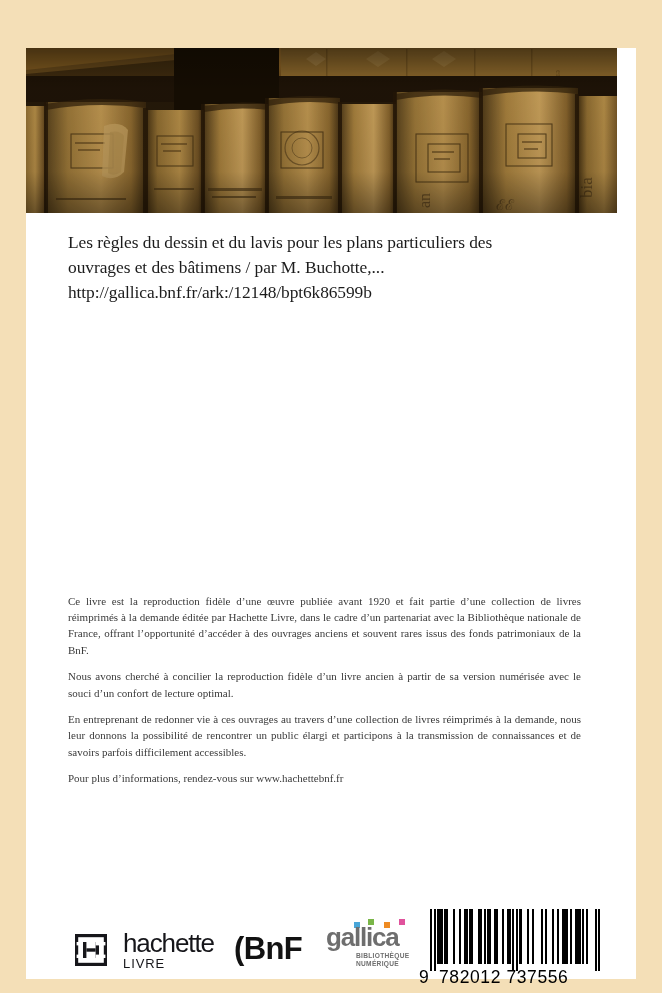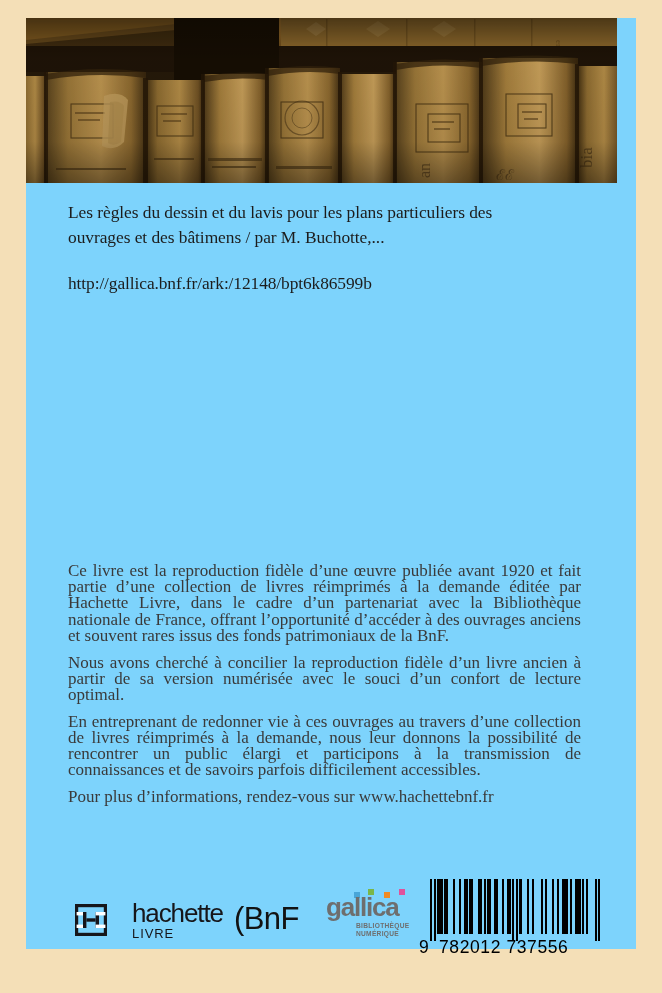--- a/index.html
+++ b/index.html
@@ -21,24 +21,24 @@
     position: absolute;
     left: 0; top: 0;
     width: 662px; height: 993px;
     background: #f4dfb7;
   }
 
   
   #page-panel {
     position: absolute;
     left: 26px;
-    top: 18px;
+    top: 48px;
     width: 610px;
     height: 931px;
-    background: #7dd3fc;
+    background: #ffffff;
   }
 
   
   #cover-photo {
     position: absolute;
     left: 0px;
     top: 0px;
     width: 591px;
     height: 165px;
     overflow: hidden;
@@ -59,34 +59,33 @@
     line-height: 25px;
     color: #1c1c1c;
     letter-spacing: -0.05px;
     width: 430px;
   }
   #gallica-url {
     font-family: "Liberation Serif", serif;
     font-size: 17.4px;
     line-height: 24px;
     color: #1c1c1c;
-    margin-top: 21px;
     letter-spacing: -0.1px;
   }
 
   
   #blurb-block {
     position: absolute;
     left: 42px;
     top: 545px;
     width: 513px;
   }
   .blurb-para {
     font-family: "Liberation Serif", serif;
-    font-size: 17px;
+    font-size: 11px;
     line-height: 16.2px;
     color: #3a3a3a;
     text-align: justify;
     margin-bottom: 10.5px;
   }
   .blurb-para:last-child { margin-bottom: 11px; }
 
   
   #footer-logos {
     position: absolute;
@@ -96,21 +95,21 @@
     height: 76px;
   }
 
   
   #logo-hachette {
     position: absolute;
     left: 49px;
     top: 27px;
     display: flex;
     align-items: center;
-    gap: 25px;
+    gap: 16px;
   }
   #hachette-mark { width: 32px; height: 32px; display: block; }
   #hachette-words {
     display: flex;
     flex-direction: column;
     line-height: 1;
   }
   #hachette-name {
     font-family: "Liberation Sans", sans-serif;
     font-size: 26px;
@@ -127,21 +126,21 @@
     margin-top: 1px;
   }
 
   
   #logo-bnf {
     position: absolute;
     left: 208px;
     top: 30px;
     font-family: "Liberation Sans", sans-serif;
     font-size: 31px;
-    font-weight: normal;
+    font-weight: bold;
     color: #121212;
     letter-spacing: -0.6px;
     line-height: 1;
   }
 
   
   #logo-gallica {
     position: absolute;
     left: 300px;
     top: 16px;

